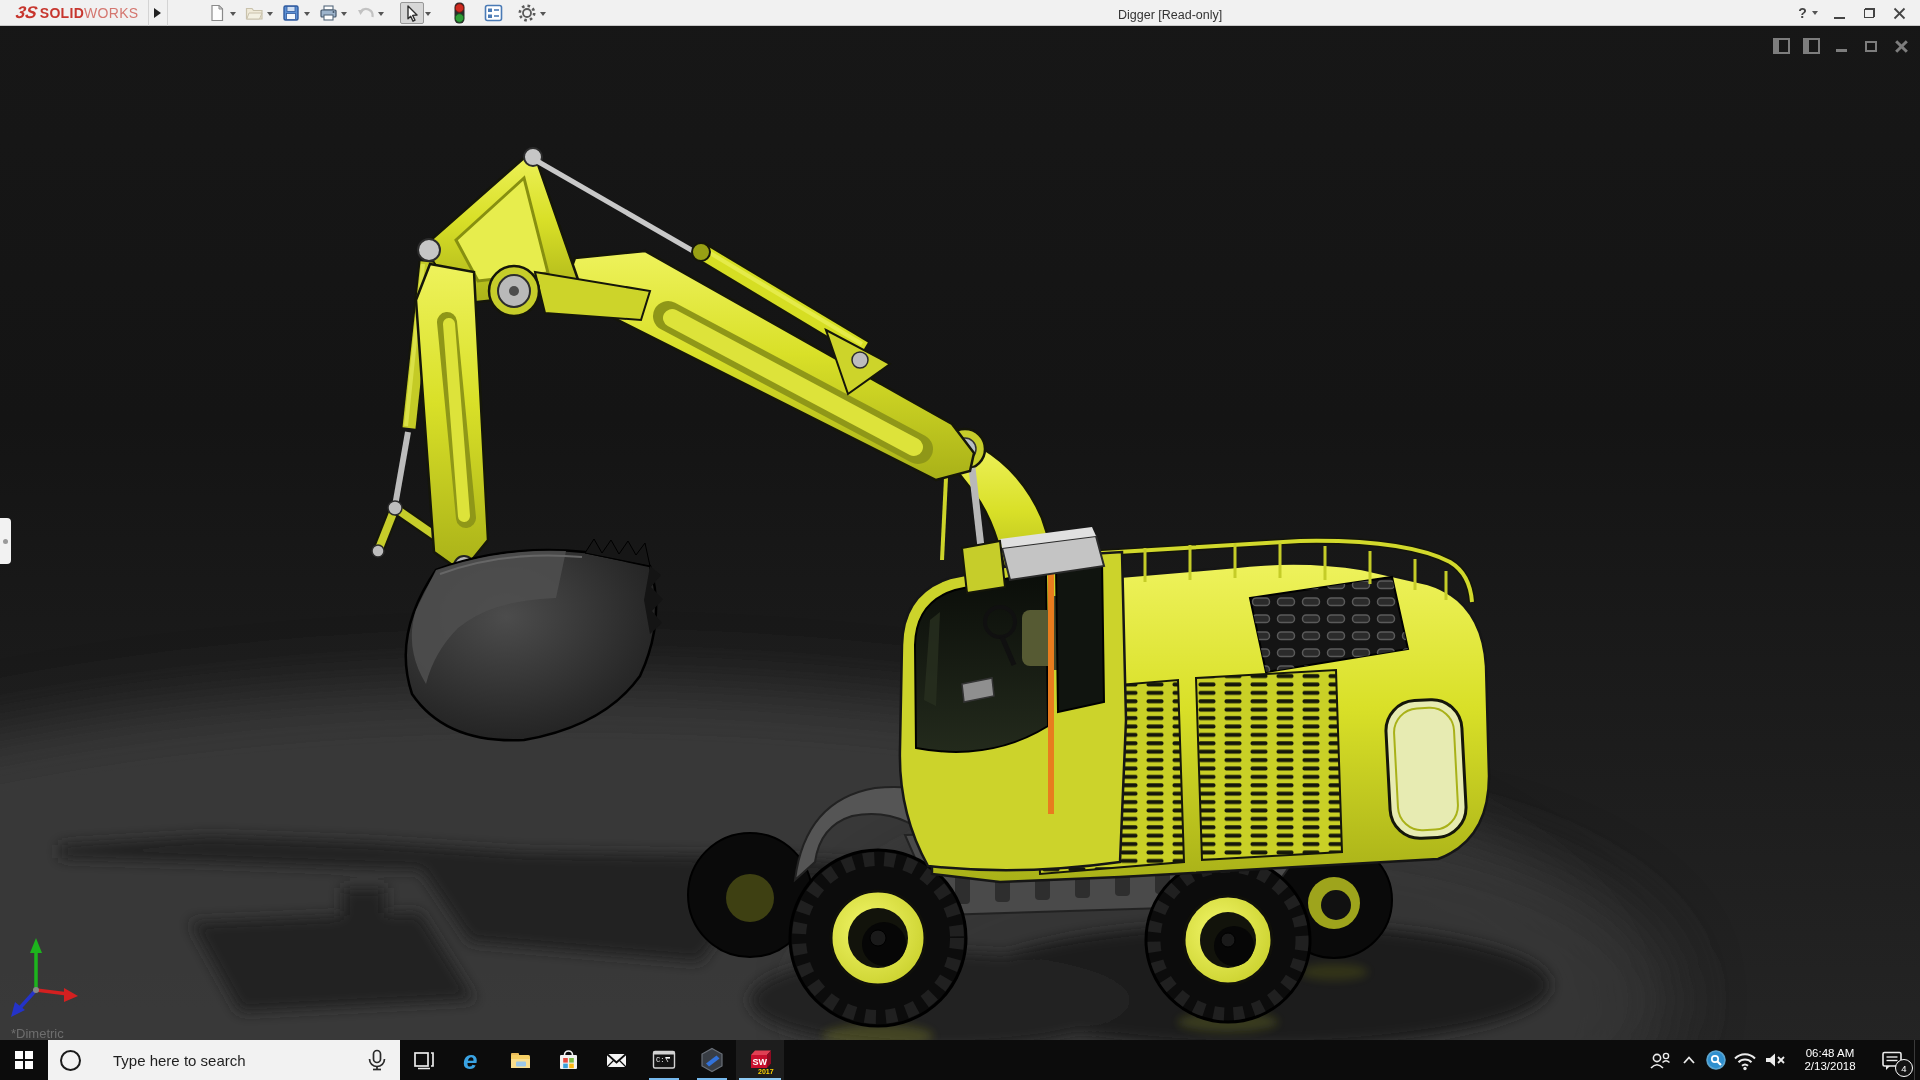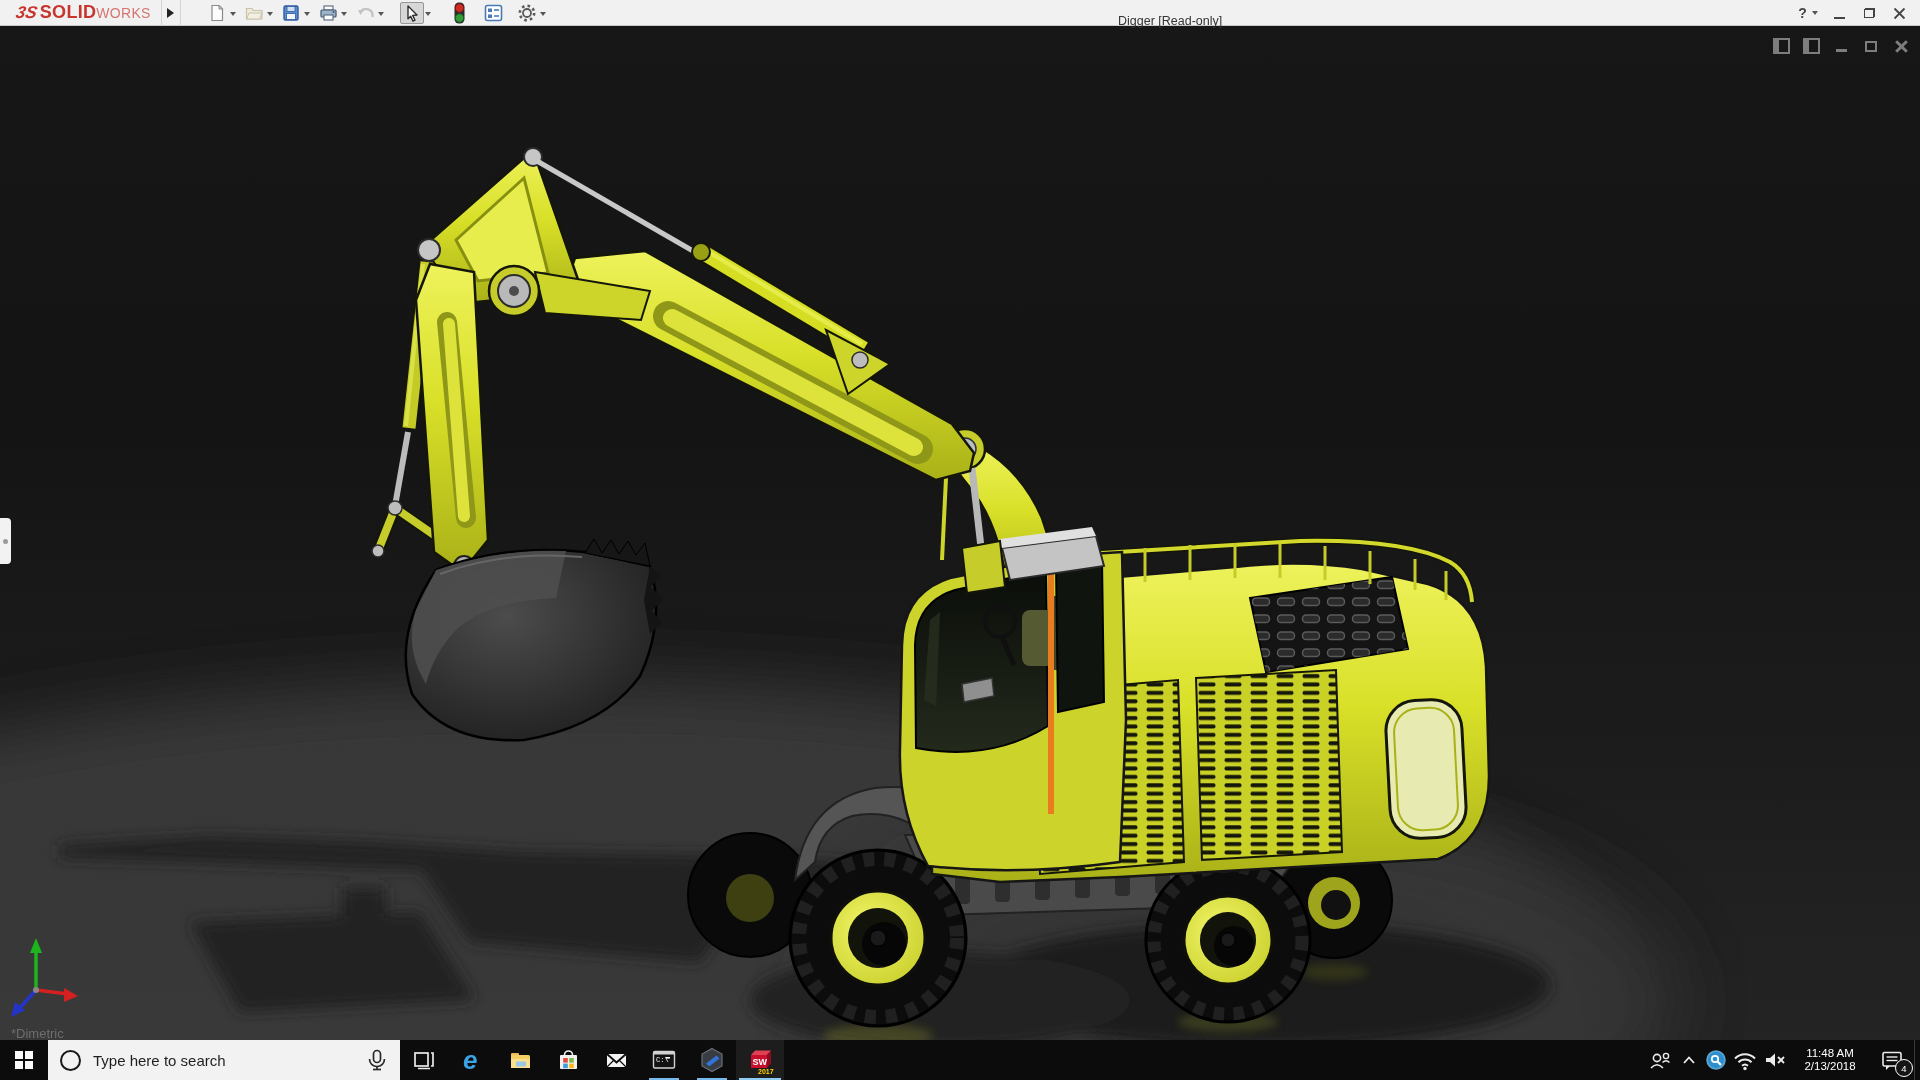--- a/index.html
+++ b/index.html
@@ -5,31 +5,31 @@
   html,body{margin:0;padding:0;width:1920px;height:1080px;overflow:hidden;
     font-family:"Liberation Sans",sans-serif;background:#000;position:relative;}
   #screen{position:absolute;inset:0;width:1920px;height:1080px;}
 
   
   .titlebar{position:absolute;top:0;left:0;right:0;height:26px;background:#f1f1f1;
     border-bottom:1px solid #c9c9c9;box-sizing:border-box;z-index:40;display:flex;align-items:center;}
   .brand{display:flex;align-items:baseline;padding:0 10px 0 16px;height:26px;align-items:center;
     border-right:1px solid #d4d4d4;}
   .brand .mark{color:#c7362e;font-size:17px;font-weight:bold;font-style:italic;transform:skewX(-12deg);margin-right:3px;}
-  .brand .solid{color:#c7362e;font-size:18px;font-weight:bold;letter-spacing:.3px;}
+  .brand .solid{color:#c7362e;font-size:14px;font-weight:bold;letter-spacing:.3px;}
   .brand .works{color:#d4766f;font-size:14px;font-weight:normal;letter-spacing:.3px;}
   .flyout{width:18px;height:26px;display:flex;align-items:center;justify-content:center;border-right:1px solid #d4d4d4;cursor:pointer;}
   .flyout .tri{width:0;height:0;border:5px solid transparent;border-left:7px solid #222;margin-left:4px;}
   .toolbar{position:absolute;left:205px;top:0;height:26px;display:flex;align-items:center;}
   .tb{width:24px;height:22px;display:flex;align-items:center;justify-content:center;border-radius:2px;cursor:pointer;}
   .tb.pressed{background:#d7d7d7;border:1px solid #979797;box-sizing:border-box;}
   .caret{width:0;height:0;border:3.5px solid transparent;border-top:4.5px solid #555;margin:4px 6px 0 1px;cursor:pointer;}
   .tb.dim{opacity:.45;}
   .gap{width:10px;}
-  .doc-title{position:absolute;left:1118px;top:8px;line-height:26px;font-size:12.5px;color:#333;}
+  .doc-title{position:absolute;left:1118px;top:2px;line-height:26px;font-size:12.5px;color:#333;}
   .winctl{position:absolute;right:6px;top:0;height:26px;display:flex;align-items:center;gap:0;}
   .winbtn{width:30px;height:26px;display:flex;align-items:center;justify-content:center;cursor:pointer;color:#444;}
   .help{font-size:14px;font-weight:bold;color:#444;width:18px;text-align:center;}
   .mini{width:11px;height:1px;border-bottom:2px solid #444;margin-top:8px;}
   .rest{position:relative;width:11px;height:10px;}
   .rest .r1{position:absolute;right:0;top:0;width:8px;height:7px;border:1.5px solid #444;}
   .rest .r2{position:absolute;left:0;bottom:0;width:8px;height:7px;border:1.5px solid #444;background:#f1f1f1;}
 
   
   .viewport{position:absolute;top:26px;left:0;right:0;height:1014px;overflow:hidden;background:#161616;z-index:10;}
@@ -49,21 +49,21 @@
     border-radius:0 4px 4px 0;display:flex;align-items:center;justify-content:center;cursor:pointer;z-index:20;}
   .fm-tab .dot{width:5px;height:5px;border-radius:50%;background:#9a9a9a;}
   .orient{position:absolute;left:11px;top:1000px;font-size:13px;color:#6e6e6e;z-index:20;}
 
   
   .taskbar{position:absolute;left:0;right:0;bottom:0;height:40px;background:#0c0c0c;display:flex;
     align-items:stretch;z-index:50;}
   .startbtn{width:48px;display:flex;align-items:center;justify-content:center;cursor:pointer;}
   .winlogo{display:grid;grid-template-columns:8px 8px;grid-template-rows:8px 8px;gap:1.5px;}
   .winlogo i{background:#fdfdfd;display:block;}
-  .searchbox{width:352px;background:#f2f2f2;display:flex;align-items:center;cursor:text;}
+  .searchbox{width:352px;background:#f2f2f2;display:flex;align-items:center;cursor:text;gap:20px;}
   .searchbox .circ{width:17px;height:17px;border:2px solid #1a1a1a;border-radius:50%;margin:0 12px 0 12px;}
   .searchbox .ph{font-size:15px;color:#1f1f1f;flex:1;}
   .appbtn{width:48px;display:flex;align-items:center;justify-content:center;position:relative;cursor:pointer;}
   .appbtn.active{background:#1d1d1d;}
   .runbar{position:absolute;bottom:0;left:9px;right:9px;height:2.5px;background:#76b9ed;}
   .appbtn.active .runbar{left:3px;right:3px;background:#8ecbf5;}
   .trayspacer{flex:1;}
   .tray{display:flex;align-items:center;}
   .traybtn{height:40px;display:flex;align-items:center;justify-content:center;cursor:pointer;position:relative;}
   .clock{width:80px;text-align:center;color:#fff;font-size:11.5px;line-height:13px;cursor:pointer;}
@@ -577,21 +577,21 @@
         </svg>
       </div>
       <div class="traybtn" style="width:30px;">
         <svg width="26" height="26" viewBox="0 0 26 26">
           <polygon points="4,11 8,11 13,6.5 13,19.5 8,15 4,15" fill="#ececec"></polygon>
           <line x1="16" y1="10" x2="22" y2="16" stroke="#ececec" stroke-width="1.8"></line>
           <line x1="22" y1="10" x2="16" y2="16" stroke="#ececec" stroke-width="1.8"></line>
         </svg>
       </div>
       <div class="clock traybtn" style="flex-direction:column;">
-        <div>11:48 AM</div>
+        <div>06:48 AM</div>
         <div>2/13/2018</div>
       </div>
       <div class="traybtn" style="width:44px;">
         <svg width="26" height="26" viewBox="0 0 26 26">
           <rect x="4" y="5.5" width="18" height="13.5" rx="1.5" fill="none" stroke="#ececec" stroke-width="1.6"></rect>
           <line x1="7.5" y1="10" x2="18.5" y2="10" stroke="#ececec" stroke-width="1.4"></line>
           <line x1="7.5" y1="13.5" x2="18.5" y2="13.5" stroke="#ececec" stroke-width="1.4"></line>
           <polygon points="7,19 7,23 11,19" fill="#ececec"></polygon>
         </svg>
         <span class="badge">4</span>

